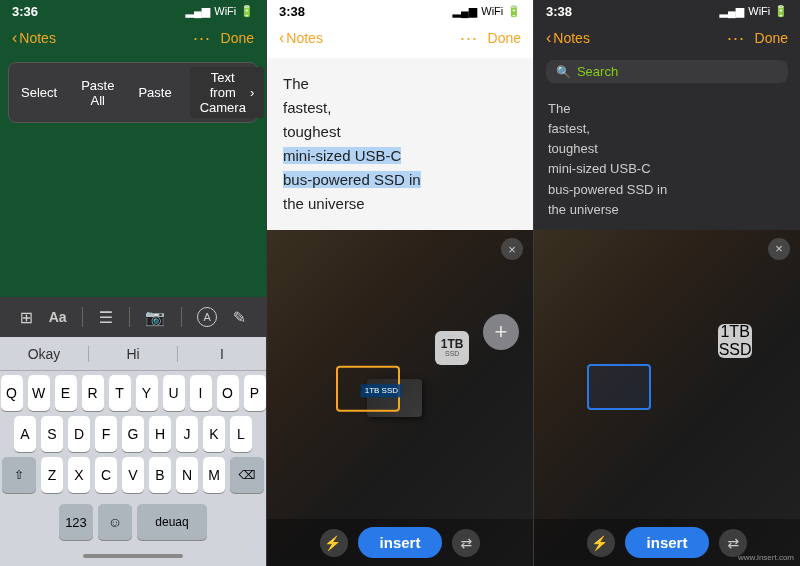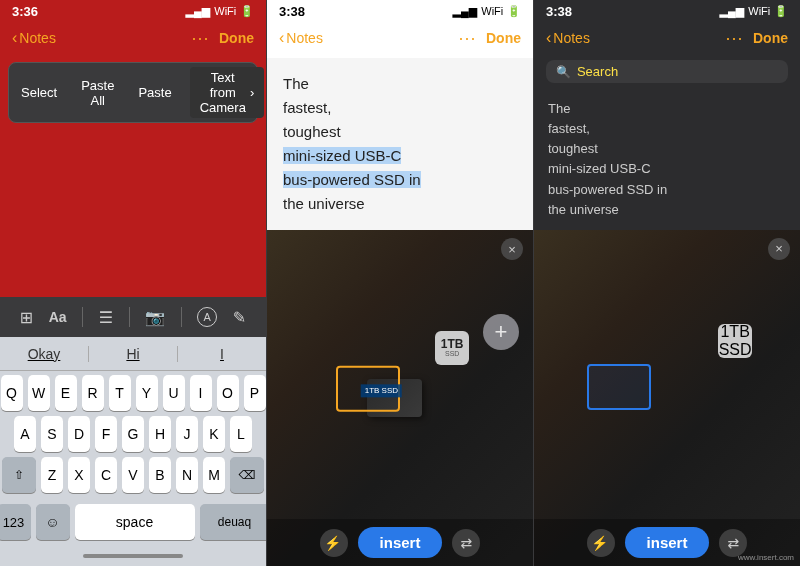--- a/index.html
+++ b/index.html
@@ -13,21 +13,21 @@
       font-family: -apple-system, 'Helvetica Neue', sans-serif;
     }
 
     
     .panel {
       position: relative;
       display: flex;
       flex-direction: column;
       overflow: hidden;
     }
-    .panel-left  { width: 267px; background: #b91c1c; border-right: 1px solid #3a3a3c; }
+    .panel-left  { width: 267px; background: #14532d; border-right: 1px solid #3a3a3c; }
     .panel-mid   { width: 267px; background: #1c1c1e; border-right: 1px solid #3a3a3c; }
     .panel-right { width: 266px; background: #2c2c2e; }
 
     
     .status-bar {
       display: flex;
       align-items: center;
       justify-content: space-between;
       padding: 4px 12px;
       height: 22px;
@@ -45,21 +45,21 @@
       height: 36px;
     }
     .nav-back {
       color: #f5a623;
       font-size: 14px;
       display: flex; align-items: center; gap: 2px;
     }
     .nav-back-chevron { font-size: 16px; }
     .nav-actions { display: flex; align-items: center; gap: 10px; }
     .nav-ellipsis { color: #f5a623; font-size: 18px; line-height: 1; }
-    .nav-done { color: #f5a623; font-size: 14px; font-weight: 700; }
+    .nav-done { color: #f5a623; font-size: 14px; font-weight: 400; }
 
     
     .edit-toolbar {
       display: flex;
       align-items: center;
       background: #3a3a3c;
       border: 1px solid #555;
       border-radius: 8px;
       margin: 4px 8px;
       padding: 4px 6px;
@@ -116,21 +116,20 @@
       background: #d1d5db;
       padding: 0;
     }
     .keyboard-suggestions {
       display: flex;
       align-items: center;
       background: #d1d5db;
       border-bottom: 1px solid #aaa;
       padding: 5px 0;
       height: 34px;
-      text-decoration: underline;
     }
     .suggestion {
       flex: 1;
       text-align: center;
       font-size: 14px;
       color: #333;
       border-right: 1px solid #aaa;
     }
     .suggestion:last-child { border-right: none; }
 
@@ -505,21 +504,20 @@
         <div class="key">B</div>
         <div class="key">N</div>
         <div class="key">M</div>
         <div class="key special">⌫</div>
       </div>
     </div>
 
     <div class="keyboard-bottom-row">
       <div class="key num-key">123</div>
       <div class="key emoji-key">☺</div>
-      <div class="key space-key">space</div>
       <div class="key return-key">deuaq</div>
     </div>
     <div class="home-indicator">
       <div class="home-bar"></div>
     </div>
   </div>
 </div>
 
 <div class="panel panel-mid">
 
@@ -601,21 +599,21 @@
     </div>
     <div class="nav-actions">
       <span class="nav-ellipsis">···</span>
       <span class="nav-done">Done</span>
     </div>
   </div>
 
   <div style="padding: 2px 12px 6px; background: #2c2c2e;">
     <div style="background: #3a3a3c; border-radius: 8px; padding: 4px 10px; display:flex; align-items:center; gap:6px;">
       <span style="color:#999; font-size:12px;">🔍</span>
-      <span style="color:#fde047; font-size:13px;">Search</span>
+      <span style="color:#84cc16; font-size:13px;">Search</span>
     </div>
   </div>
 
   <div class="right-note-area">
     <p>The</p>
     <p>fastest,</p>
     <p>toughest</p>
     <p>mini-sized USB-C</p>
     <p>bus-powered SSD in</p>
     <p>the universe</p>

